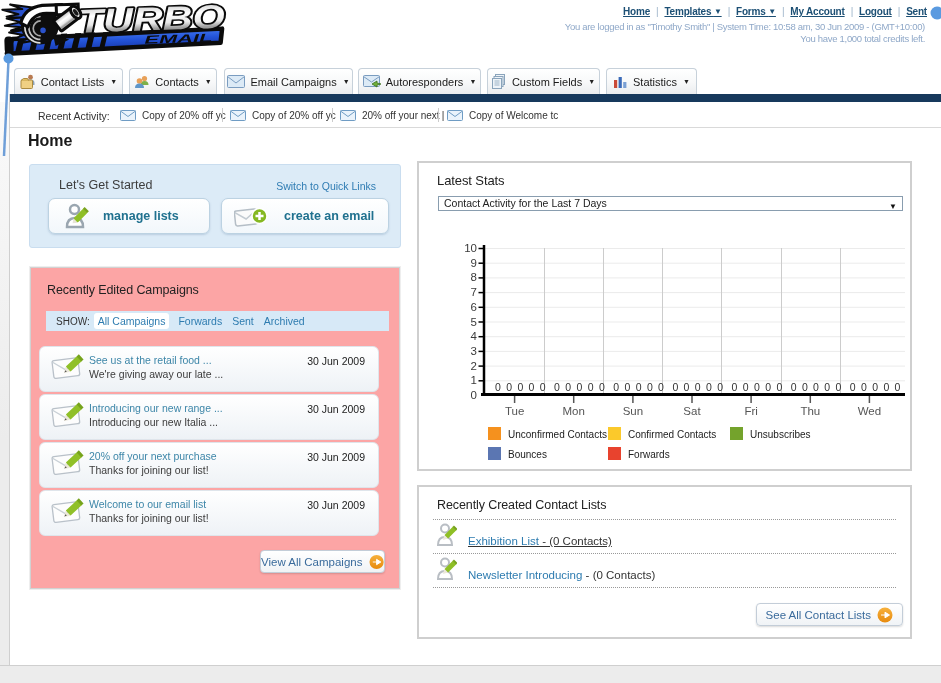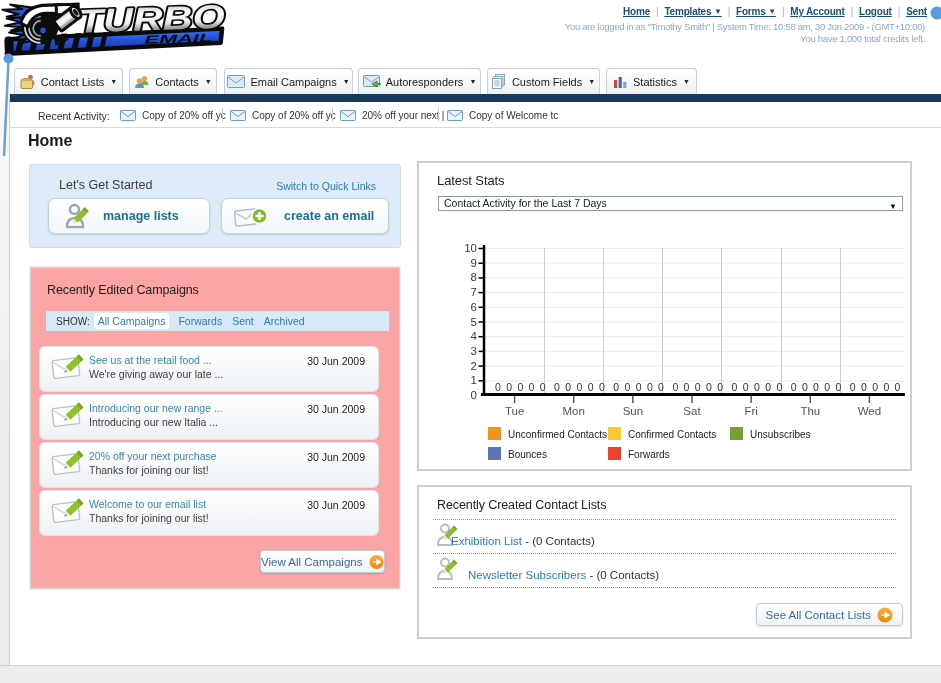--- a/index.html
+++ b/index.html
@@ -436,32 +436,32 @@
     <div class="dotline" style="top:32px;"></div>
     <svg style="position:absolute;left:16px;top:36px;" width="22" height="25" viewBox="0 0 22 25">
         <circle cx="10" cy="5.5" r="4" fill="#fff" stroke="#b9bec4" stroke-width="2"></circle>
         <path d="M3 22 q0 -8 7 -8 q7 0 7 8 z" fill="#fff" stroke="#b9bec4" stroke-width="2"></path>
         <g transform="rotate(45 14 11)">
           <rect x="11.5" y="3" width="5" height="12" rx="0.5" fill="#8fbf26"></rect>
           <rect x="11.5" y="1.5" width="5" height="2" fill="#76a31c"></rect>
           <path d="M11.5 15 h5 l-2.5 4.5 z" fill="#ece8da"></path>
         </g>
       </svg>
-    <div class="clitem" style="top:48px; left:32px;"><a>Exhibition List</a> - (0 Contacts)</div>
+    <div class="clitem" style="top:48px; left:49px;text-decoration:underline;"><a>Exhibition List</a> - (0 Contacts)</div>
     <div class="dotline" style="top:66px;"></div>
     <svg style="position:absolute;left:16px;top:70px;" width="22" height="25" viewBox="0 0 22 25">
         <circle cx="10" cy="5.5" r="4" fill="#fff" stroke="#b9bec4" stroke-width="2"></circle>
         <path d="M3 22 q0 -8 7 -8 q7 0 7 8 z" fill="#fff" stroke="#b9bec4" stroke-width="2"></path>
         <g transform="rotate(45 14 11)">
           <rect x="11.5" y="3" width="5" height="12" rx="0.5" fill="#8fbf26"></rect>
           <rect x="11.5" y="1.5" width="5" height="2" fill="#76a31c"></rect>
           <path d="M11.5 15 h5 l-2.5 4.5 z" fill="#ece8da"></path>
         </g>
       </svg>
-    <div class="clitem" style="top:82px; left:49px;"><a>Newsletter Subscribers</a> - (0 Contacts)</div>
+    <div class="clitem" style="top:82px; left:49px;"><a>Newsletter Introducing</a> - (0 Contacts)</div>
     <div class="dotline" style="top:100px;"></div>
     <div class="gobtn" style="left:337px; top:116px; width:147px;">See All Contact Lists&nbsp;&nbsp;<svg width="16" height="16" viewBox="0 0 16 16">
           <defs>
             <linearGradient id="og" x1="0" y1="0" x2="0" y2="1">
               <stop offset="0" stop-color="#f7b13d"></stop>
               <stop offset="1" stop-color="#e78a0e"></stop>
             </linearGradient>
           </defs>
           <circle cx="8" cy="8" r="7.5" fill="url(#og)"></circle>
           <path d="M4 8 h4 v-2.8 l4.5 2.8 -4.5 2.8 v-2.8" fill="#fff" stroke="#fff" stroke-width="1" stroke-linejoin="round"></path>

